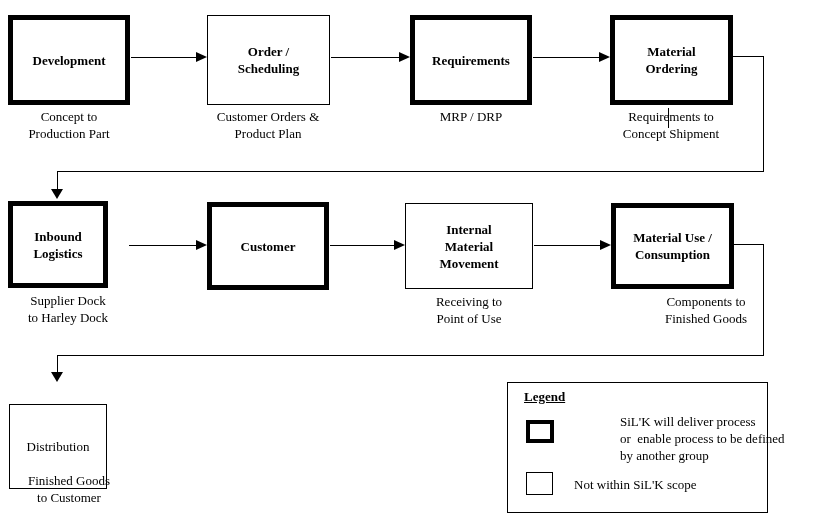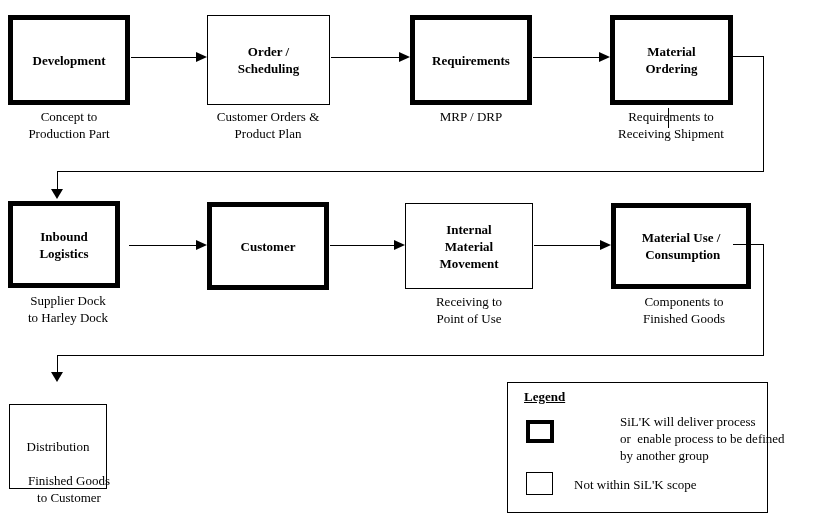--- a/index.html
+++ b/index.html
@@ -84,58 +84,58 @@
     <span class="plabel">Material
 Ordering</span>
   </div>
 
   <div class="pcaption" style="left:-11px;top:108px;width:160px;">Concept to
 Production Part</div>
   <div class="pcaption" style="left:391px;top:108px;width:160px;">MRP / DRP</div>
   <div class="pcaption" style="left:188px;top:108px;width:160px;">Customer Orders &amp;
 Product Plan</div>
   <div class="pcaption" style="left:591px;top:108px;width:160px;">Requirements to
-Receiving Shipment</div>
+Concept Shipment</div>
   <div class="caret" style="left:668px;top:108px;"></div>
 
   <div class="hline" style="left:131px;top:57px;width:66px;"></div>
   <div class="head-right" style="left:196px;top:52px;"></div>
   <div class="hline" style="left:331px;top:57px;width:68px;"></div>
   <div class="head-right" style="left:399px;top:52px;"></div>
   <div class="hline" style="left:533px;top:57px;width:66px;"></div>
   <div class="head-right" style="left:599px;top:52px;"></div>
 
   <div class="hline" style="left:733px;top:56px;width:31px;"></div>
   <div class="vline" style="left:763px;top:56px;height:115px;"></div>
   <div class="hline" style="left:57px;top:171px;width:707px;"></div>
   <div class="vline" style="left:57px;top:171px;height:19px;"></div>
   <div class="head-down" style="left:51px;top:189px;"></div>
 
-  <div class="pbox bold" style="left:8px;top:201px;width:112px;height:87px;">
+  <div class="pbox bold" style="left:8px;top:201px;width:100px;height:87px;">
     <span class="plabel">Inbound
 Logistics</span>
   </div>
   <div class="pbox bold" style="left:207px;top:202px;width:122px;height:88px;">
     <span class="plabel">Customer</span>
   </div>
   <div class="pbox" style="left:405px;top:203px;width:128px;height:86px;">
     <span class="plabel">Internal
 Material
 Movement</span>
   </div>
-  <div class="pbox bold" style="left:611px;top:203px;width:140px;height:86px;text-align:right;">
+  <div class="pbox bold" style="left:611px;top:203px;width:123px;height:86px;">
     <span class="plabel">Material Use /
 Consumption</span>
   </div>
 
   <div class="pcaption" style="left:-12px;top:292px;width:160px;">Supplier Dock
 to Harley Dock</div>
   <div class="pcaption" style="left:389px;top:293px;width:160px;">Receiving to
 Point of Use</div>
-  <div class="pcaption" style="left:604px;top:293px;width:160px;font-family:Liberation Serif, serif;">Components to
+  <div class="pcaption" style="left:626px;top:293px;width:160px;font-family:Liberation Serif, serif;">Components to
 Finished Goods</div>
 
   <div class="hline" style="left:129px;top:245px;width:68px;"></div>
   <div class="head-right" style="left:196px;top:240px;"></div>
   <div class="hline" style="left:330px;top:245px;width:65px;"></div>
   <div class="head-right" style="left:394px;top:240px;"></div>
   <div class="hline" style="left:534px;top:245px;width:67px;"></div>
   <div class="head-right" style="left:600px;top:240px;"></div>
 
   <div class="hline" style="left:733px;top:244px;width:31px;"></div>

